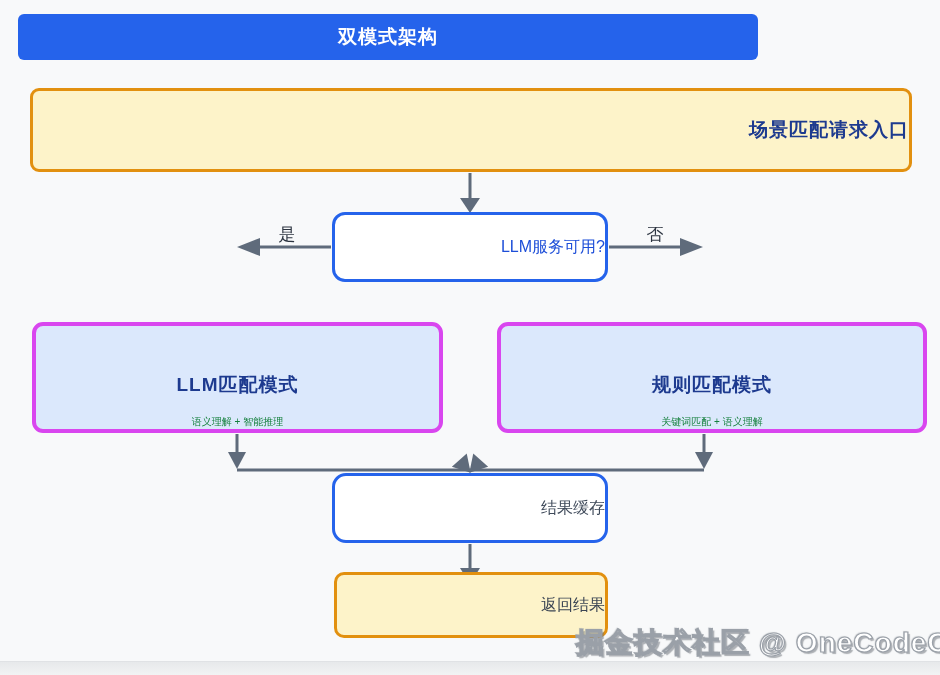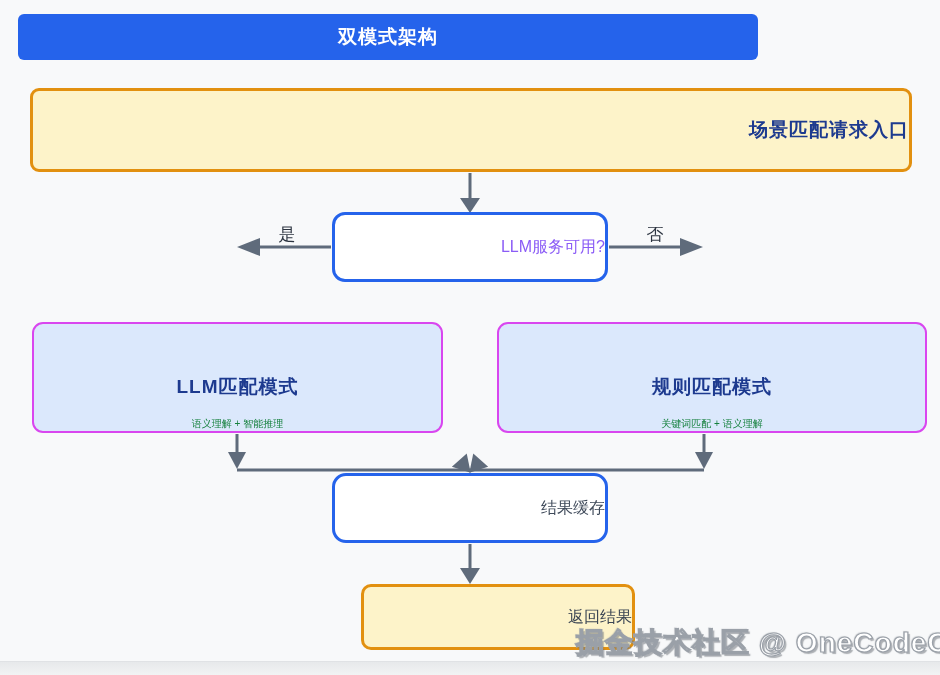--- a/index.html
+++ b/index.html
@@ -23,40 +23,40 @@
     text-align:center;
   }
   .entry{
     left:30px;top:88px;width:882px;height:84px;
     background:#fdf3c9;border:3px solid #e2900f;border-radius:9px;
     color:#1d3a8f;font-size:19px;font-weight:bold;letter-spacing:1px;
   }
   .decision{
     left:332px;top:212px;width:276px;height:70px;
     background:#ffffff;border:3px solid #2563eb;border-radius:13px;
-    color:#8b5cf6;font-size:16px;
+    color:#1d4ed8;font-size:16px;
   }
   .mode{
     flex-direction:column;gap:17px;
     top:322px;height:111px;
-    background:#dbe8fc;border:2px solid #d946ef;border-radius:11px;
+    background:#dbe8fc;border:4px solid #d946ef;border-radius:11px;
   }
   .mode .mode-title{color:#1d3a8f;font-size:19px;font-weight:bold;letter-spacing:1px;}
   .mode .mode-sub{color:#15803d;font-size:10px;}
   .mode-left{left:32px;width:411px;}
   .mode-right{left:497px;width:430px;}
   .cache{
     left:332px;top:473px;width:276px;height:70px;
     background:#ffffff;border:3px solid #2563eb;border-radius:14px;
     color:#3f4a5a;font-size:16px;
   }
   .result{
-    left:334px;top:584px;width:274px;height:66px;
+    left:334px;top:572px;width:274px;height:66px;
     background:#fdf3c9;border:3px solid #e2900f;border-radius:10px;
-    color:#3c4654;font-size:16px;margin-left:27px;
+    color:#3c4654;font-size:16px;
   }
   .branch-label{
     position:absolute;top:223px;width:30px;text-align:center;
     color:#2c3440;font-size:17px;
   }
   .label-yes{left:272px;}
   .label-no{left:640px;}
   .watermark{
     position:absolute;left:576px;top:624px;
     font-size:28px;font-weight:bold;color:#ffffff;

